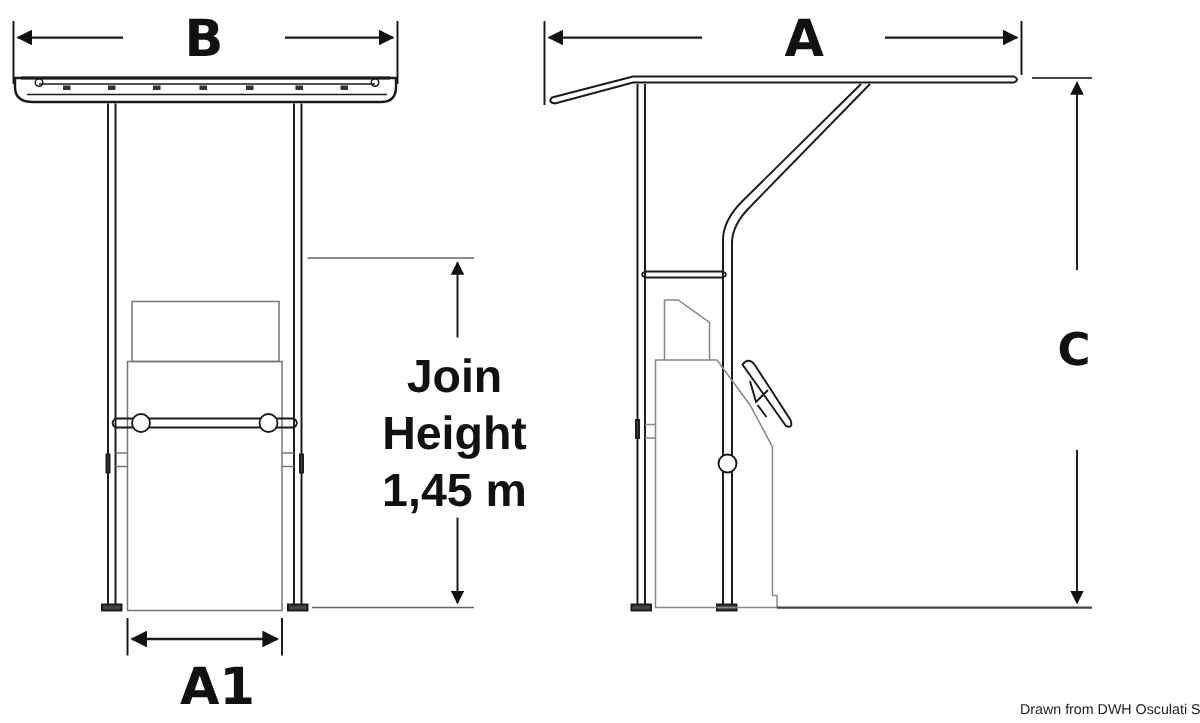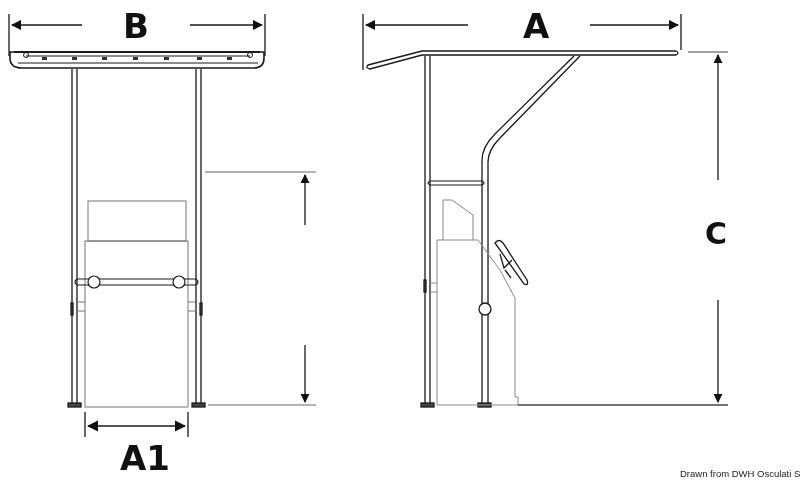--- a/index.html
+++ b/index.html
@@ -148,15 +148,18 @@
     </g>
   </g>
 </svg>
 
 <div class="lbl lbl-B">B</div>
 <div class="lbl lbl-A">A</div>
 <div class="lbl lbl-C">C</div>
 <div class="lbl lbl-A1">A1</div>
 
 <div class="join-text">
+  <span>Join</span>
+  <span>Height</span>
+  <span>1,45 m</span>
 </div>
 
 <div class="credit">Drawn from DWH Osculati SpA</div>
 
 </body></html>

